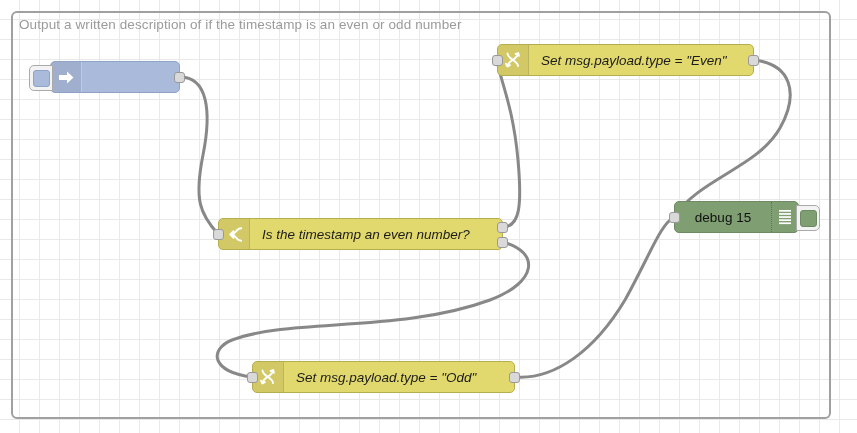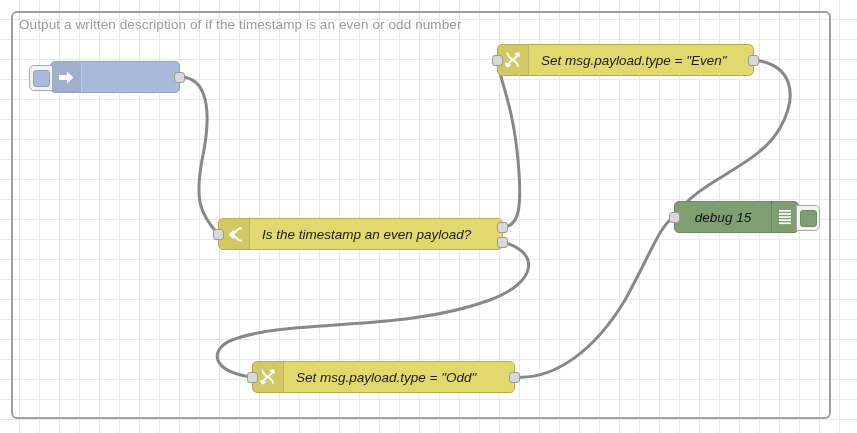--- a/index.html
+++ b/index.html
@@ -131,21 +131,20 @@
     font-style: italic;
     color: #1c1c1c;
   }
 
   
   .node.debug {
     background: #7f9f73;
     border-color: #6d8a62;
   }
   .node.debug .label {
-    font-style: italic;
     color: #101010;
     justify-content: center;
     padding: 10px 14px;
     border-right: 1px dotted rgba(0,0,0,0.25);
   }
   .node.debug .dbg-lines {
     width: 26px;
     flex: 0 0 26px;
     display: flex;
     align-items: center;
@@ -215,21 +214,21 @@
   </div>
 
   <div class="node yellow" style="left:218px; top:218px; width:285px;">
     <div class="port in" style="top:10px;"></div>
     <div class="icon-box">
       <svg width="17" height="17" viewBox="0 0 18 18" aria-hidden="true">
         <path d="M16,2.5 C10,2.5 11,9 5.5,9 C11,9 10,15.5 16,15.5" fill="none" stroke="#ffffff" stroke-width="2.1" stroke-linecap="round"></path>
         <path d="M8,5.5 L4.5,9 L8,12.5" fill="none" stroke="#ffffff" stroke-width="2.1" stroke-linecap="round" stroke-linejoin="round"></path>
       </svg>
     </div>
-    <div class="label">Is the timestamp an even payload?</div>
+    <div class="label">Is the timestamp an even number?</div>
     <div class="port out" style="top:3px;"></div>
     <div class="port out" style="top:18px;"></div>
   </div>
 
   <div class="node yellow" style="left:497px; top:44px; width:257px;">
     <div class="port in" style="top:10px;"></div>
     <div class="icon-box">
       <svg width="18" height="18" viewBox="0 0 18 18" aria-hidden="true">
         <g fill="none" stroke="#ffffff" stroke-width="1.9" stroke-linecap="round" stroke-linejoin="round">
           <path d="M3.5,2.5 C3.5,8 14,10 14,15"></path>

